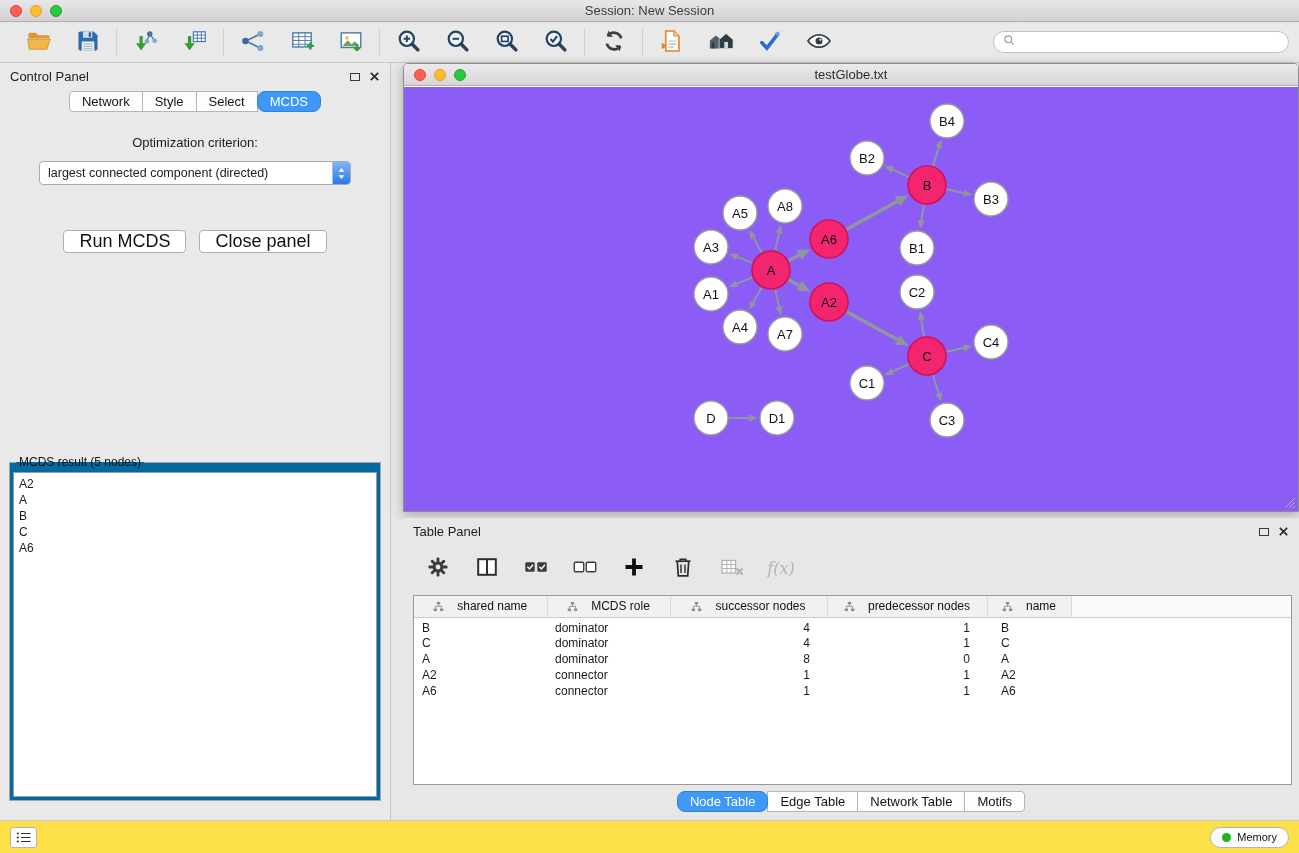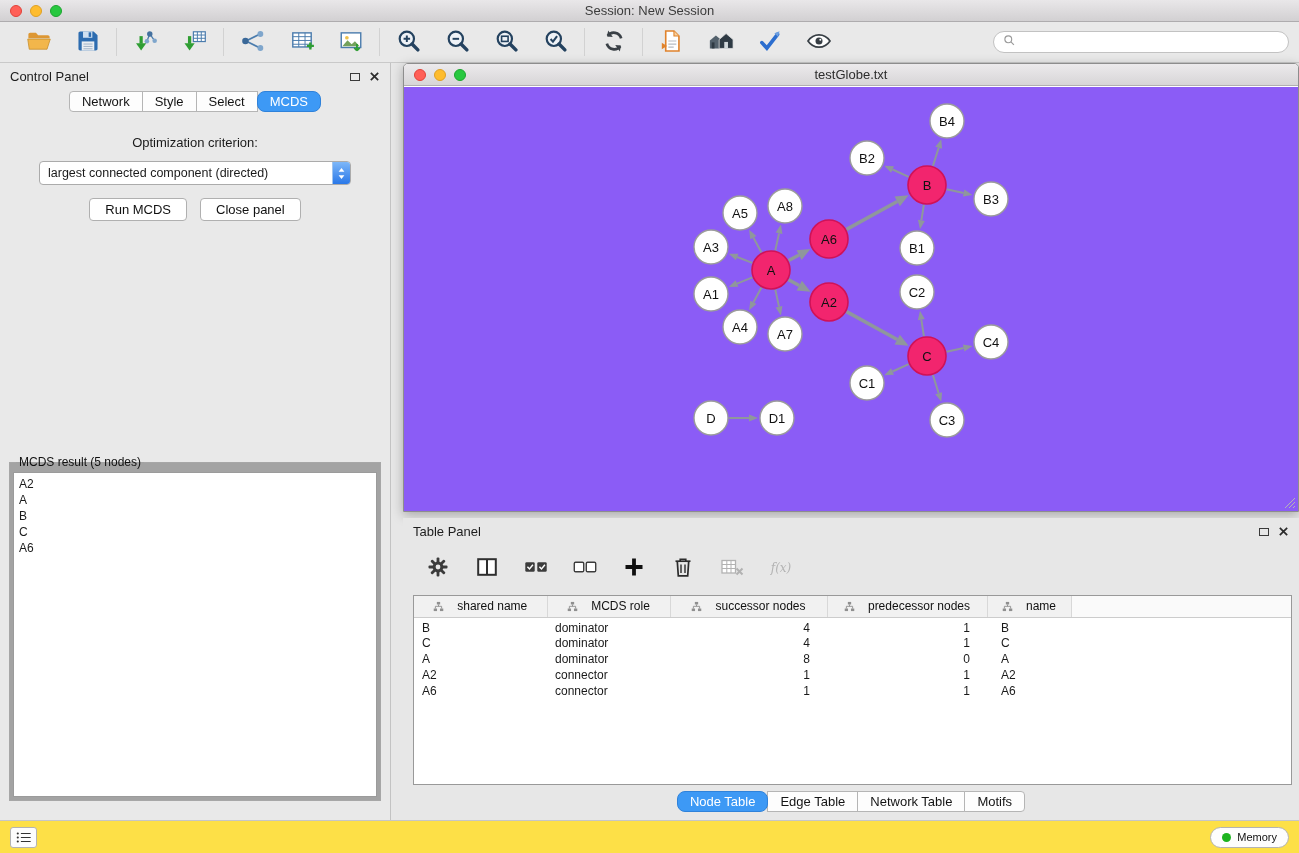--- a/index.html
+++ b/index.html
@@ -46,42 +46,42 @@
   
   .control-panel { position:absolute; left:0; top:63px; width:391px; bottom:33px; background:#e9e9e9; border-right:1px solid #c3c3c3; }
   .cp-tabs { justify-content:center; margin-top:1px; }
   .opt-label { margin-top:23px; text-align:center; font-size:13px; }
   .combo { margin:11px auto 0; width:312px; height:24px; background:#fff; border:1px solid #ababab; border-radius:4px;
     display:flex; align-items:stretch; overflow:hidden; }
   .combo-text { flex:1; font-size:12.5px; display:flex; align-items:center; padding:0 8px; white-space:nowrap; overflow:hidden; }
   .combo-stepper { width:18px; background:linear-gradient(#7db7f9,#2a78e8); display:flex; align-items:center; justify-content:center; border-left:1px solid #9fc4ef; }
   .combo-stepper svg { width:9px; height:15px; }
   .cp-buttons { display:flex; justify-content:center; gap:13px; margin-top:13px; }
-  .cp-btn { height:23px; padding:0 15px; background:#fff; border:1px solid #b0b0b0; border-radius:4px; font-size:13px; font-family:inherit; color:#111; cursor:default; }
+  .cp-btn { height:23px; padding:0 15px; background:#fff; border:1px solid #b0b0b0; border-radius:4px; font-size:18px; font-family:inherit; color:#111; cursor:default;margin-top:32px; }
   .result-fieldset { position:absolute; left:9px; right:9px; top:392px; bottom:19px; border:1px solid #a7a7a7;
-    padding:3px; display:flex; flex-direction:row; background:#a3a3a3; }
+    padding:3px; display:flex; flex-direction:row; background:#0369a1; }
   .result-fieldset legend { font-size:12px; padding:0 3px; margin-left:3px; color:#101010; }
   .result-list { flex:1; background:#fff; border:1px solid #9b9b9b; padding:3px 5px; font-size:12px; line-height:16px; overflow:hidden; }
 
   
   .network-window { position:absolute; left:403px; top:63px; width:896px; height:449px; background:#fff;
     border:1px solid #8d8d8d; border-radius:5px 5px 0 0; box-shadow:0 3px 12px rgba(0,0,0,.28); }
   .nw-titlebar { height:22px; background:linear-gradient(#eceaec,#d7d5d7); border-bottom:1px solid #b1afb1;
     border-radius:4px 4px 0 0; display:flex; align-items:center; position:relative; }
   .nw-title { flex:1; text-align:center; font-size:13px; color:#2d2d2d; }
   .nw-canvas { position:absolute; top:23px; left:0; right:0; bottom:0; background:#8b5cf6; overflow:hidden; }
   #net-svg { display:block; width:894px; height:424px; font-family:"Liberation Sans",sans-serif; }
   .grip { position:absolute; right:2px; bottom:2px; width:12px; height:12px; }
 
   
   .table-panel { position:absolute; left:403px; top:518px; width:896px; bottom:33px; background:#e7e7e7; }
   .tp-toolbar { display:flex; align-items:center; gap:23px; height:46px; padding:0 22px; }
   .tool-btn { background:none; border:none; width:26px; height:26px; padding:0; display:flex; align-items:center; justify-content:center; cursor:default; }
   .tool-btn svg { width:24px; height:24px; }
-  .fx-text { font-family:"DejaVu Serif","Liberation Serif",serif; font-style:italic; font-size:12px; color:#b3b3b3; }
+  .fx-text { font-family:"DejaVu Serif","Liberation Serif",serif; font-style:italic; font-size:16px; color:#b3b3b3; }
   .table-wrap { position:absolute; left:10px; right:7px; top:77px; bottom:35px; background:#fff; border:1px solid #999; overflow:hidden; }
   table { border-collapse:collapse; width:100%; table-layout:fixed; font-size:12px; }
   th { height:21px; background:#f1f1f1; border-right:1px solid #d8d8d8; border-bottom:1px solid #cccccc; font-weight:normal; color:#111; overflow:hidden; }
   th.filler { background:#fafafa; border-right:none; }
   .th-inner { display:flex; align-items:center; justify-content:center; gap:13px;text-align:right; }
   .hicn { width:11px; height:11px; flex:none; }
   td { height:16px; padding:0 8px; white-space:nowrap; overflow:hidden; }
   tbody tr:first-child td { padding-top:3px; }
   td.c2, td.c3 { text-align:right; padding-right:17px; }
   td.c4 { padding-left:14px; }

